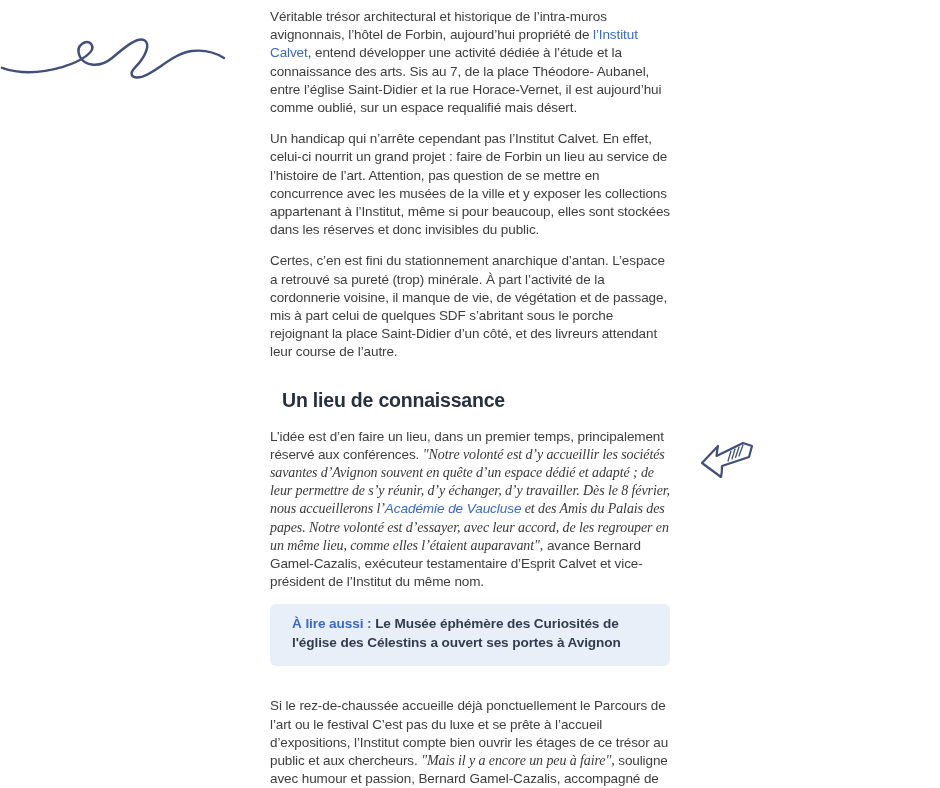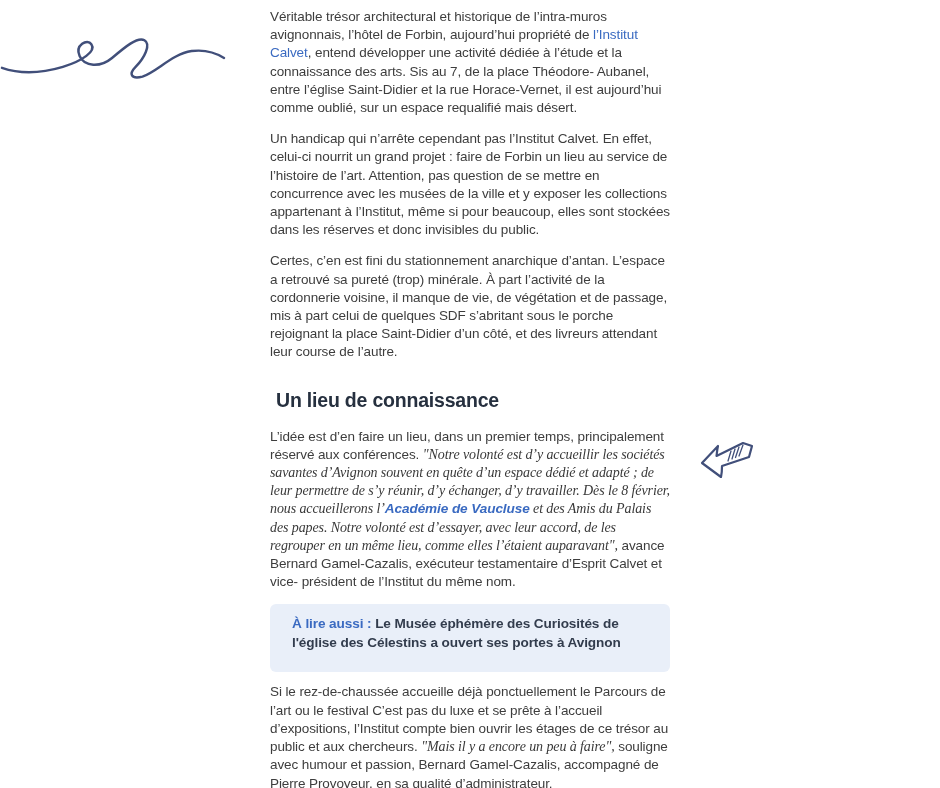--- a/index.html
+++ b/index.html
@@ -50,37 +50,36 @@
   }
   .quote {
     font-family: "Liberation Serif", serif;
     font-style: italic;
     font-size: 14px;
     color: #393939;
   }
   .quote-link {
     font-style: italic;
     font-size: 13.6px;
-    font-weight: bold;
   }
 
   h2.section-heading {
     font-size: 19.5px;
     line-height: 24px;
     font-weight: 700;
     color: #26303f;
     letter-spacing: -0.2px;
-    margin: 26px 0 16px 6px;
+    margin: 26px 0 16px 12px;
   }
 
   .readmore {
     background: #e9eff9;
     border-radius: 6px;
-    padding: 10px 14px 20px 22px;
-    margin: 2px 0 11px 0;
+    padding: 10px 14px 14px 22px;
+    margin: 2px 0 31px 0;
     font-size: 13.6px;
     line-height: 19px;
     font-weight: 700;
     color: #323c4d;
     cursor: pointer;
   }
   .readmore-label { color: #3a6ac1; }
   .readmore-sep { color: #3a6ac1; }
   .readmore-link { color: #323c4d; text-decoration: none; }
 </style>

